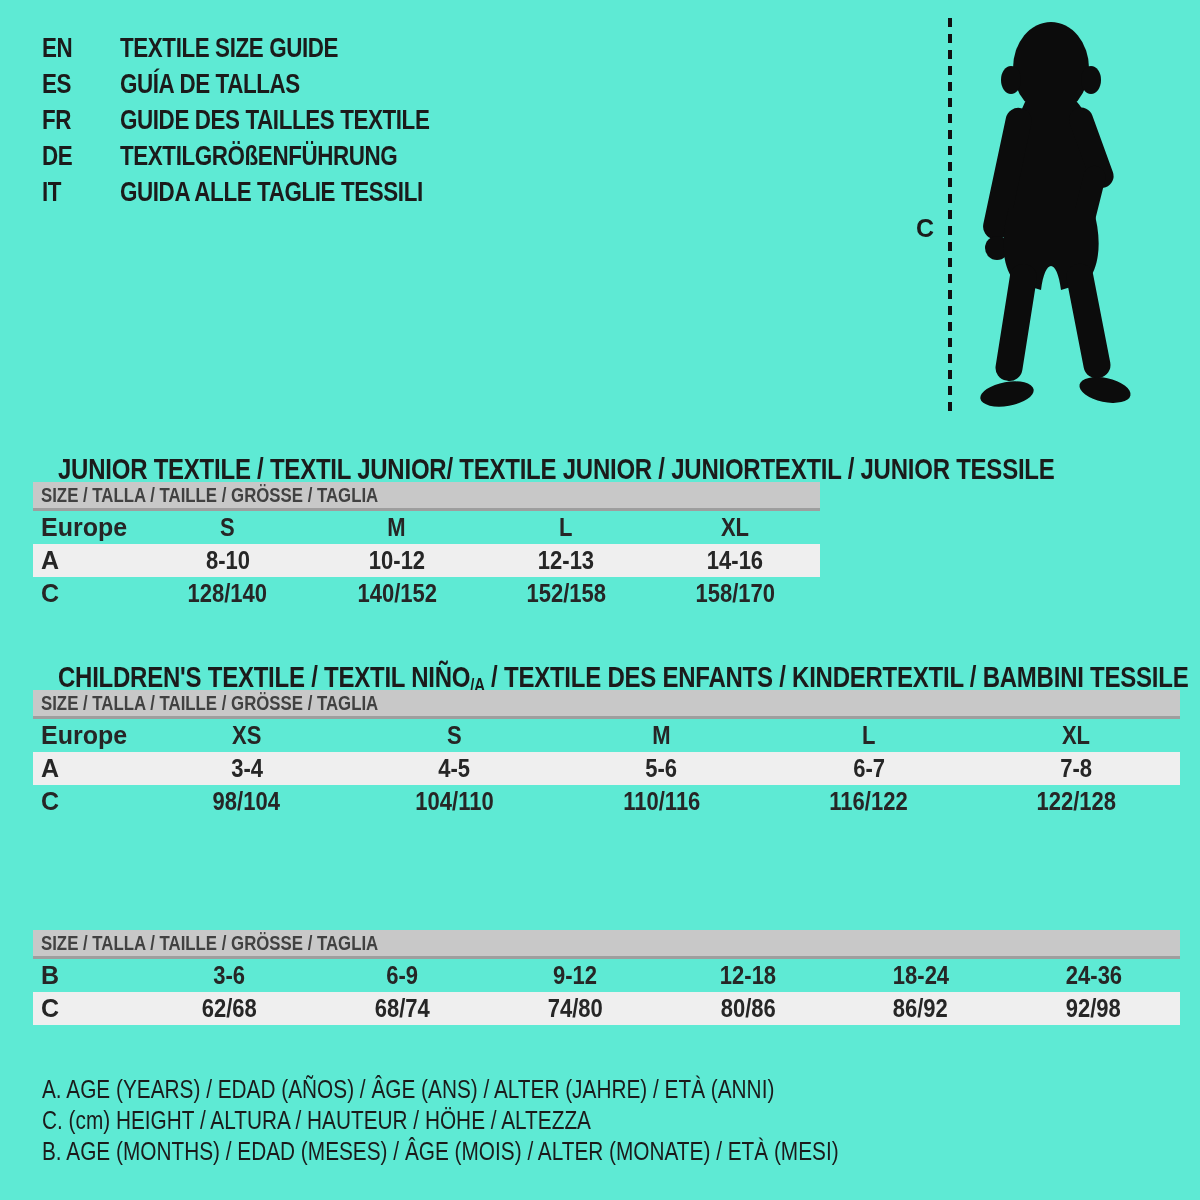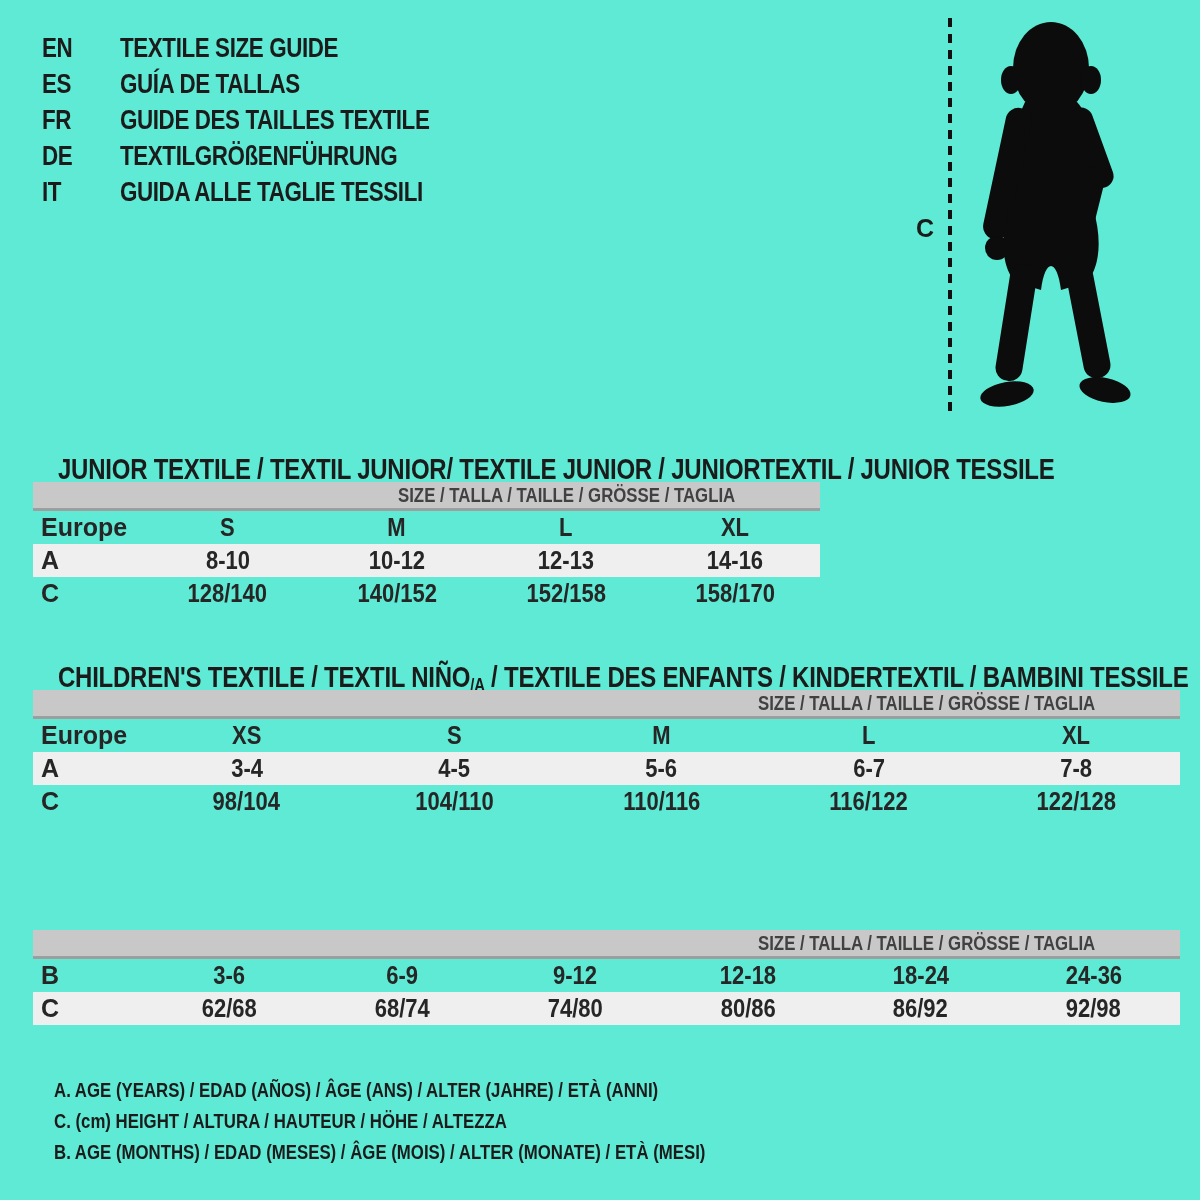--- a/index.html
+++ b/index.html
@@ -28,30 +28,30 @@
   
   .sec{position:absolute;left:42px;margin:16px;font-size:30px;font-weight:700;letter-spacing:-0.3px;white-space:nowrap;text-align:right;}
   .sec .subsc{font-size:0.62em;vertical-align:-0.22em;}
   .sec2line{line-height:35px;}
 
   
   .table{position:absolute;left:33px;}
   .size-bar{
     height:29px;background:#c8c8c8;border-bottom:3px solid #9e9e9e;
     display:flex;align-items:center;padding-left:8px;box-sizing:border-box;
-    font-size:21px;font-weight:700;color:#414141;justify-content:flex-end;
+    font-size:21px;font-weight:700;color:#414141;
   }
   .tr{display:flex;height:33px;align-items:center;font-size:25px;font-weight:700;color:#262626;}
   .tr.stripe{background:#efefef;}
   .cell{flex:1;text-align:center;}
   .cell.label{flex:0 0 110px;text-align:left;padding-left:8px;box-sizing:border-box;}
 
   
   .notes{position:absolute;left:42px;top:1074px;}
-  .note-line{height:31px;line-height:31px;font-size:21px;font-weight:700;white-space:nowrap;margin-left:12px;}
+  .note-line{height:31px;line-height:31px;font-size:26px;font-weight:400;white-space:nowrap;}
 </style>
 </head>
 <body>
 
 <div class="page">
 
   <div class="langs">
     <div class="lang-row">
       <span class="lang-code sq">EN</span>
       <span class="lang-title sq">TEXTILE SIZE GUIDE</span>

